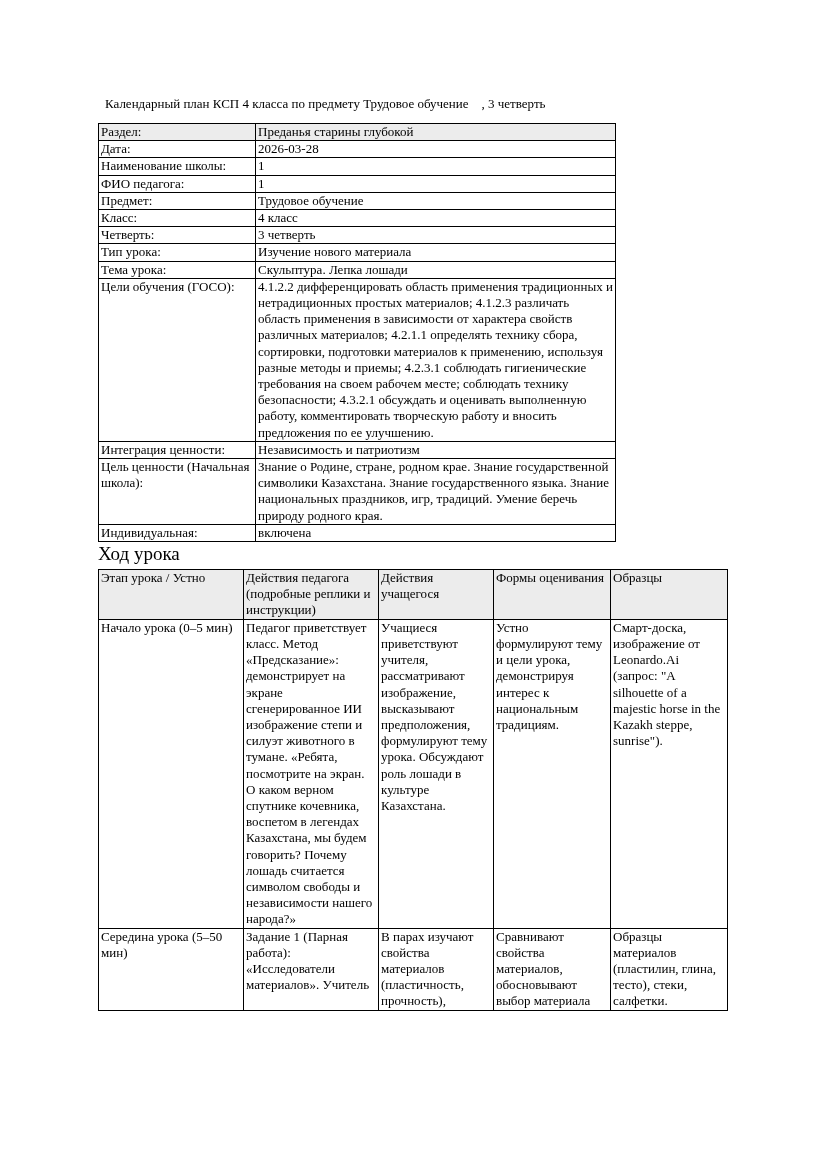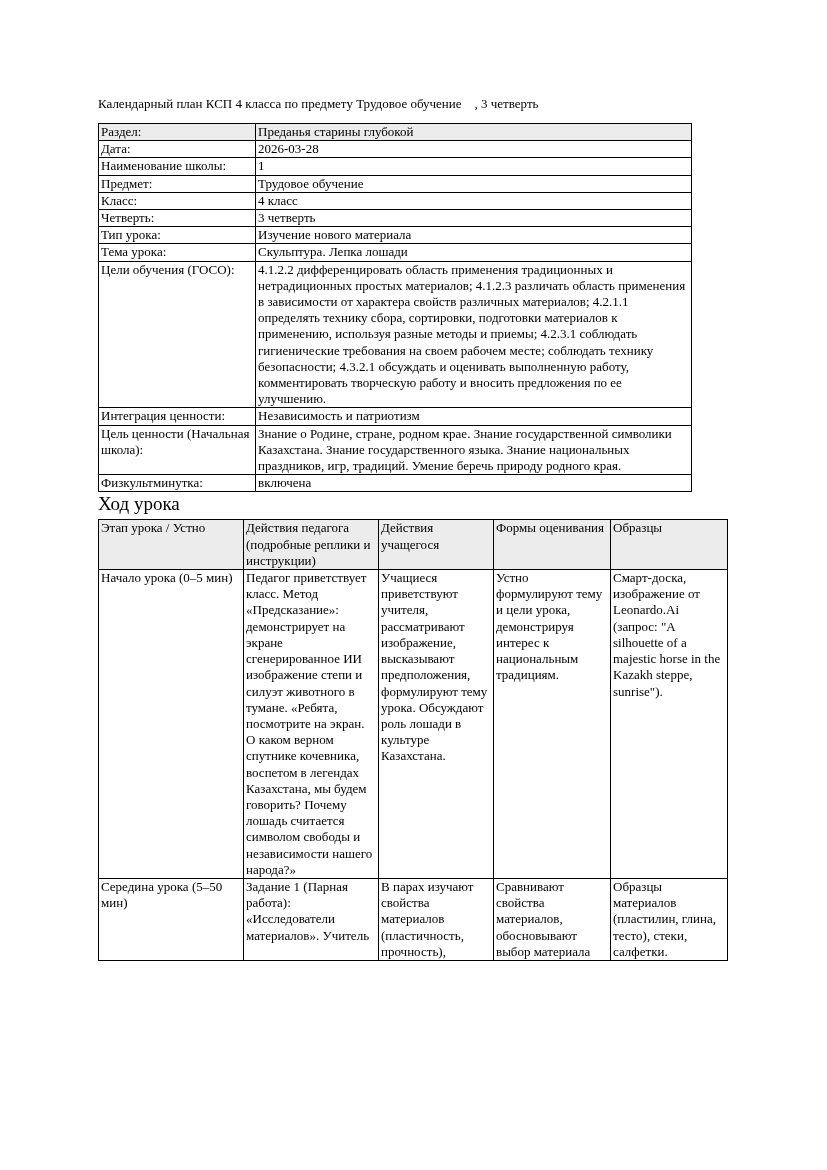--- a/index.html
+++ b/index.html
@@ -18,27 +18,27 @@
   }
   .content {
     position: absolute;
     left: 98px;
     top: 96px;
     width: 630px;
   }
   .doc-title {
     font-size: 13px;
     line-height: 16px;
-    margin: 0 0 11px 0;
+    margin: 0 0 11px 7px;
     white-space: pre-wrap;
   }
   table {
     border-collapse: collapse;
     table-layout: fixed;
-    width: 594px;
+    width: 518px;
     font-size: 13px;
     line-height: 16.2px;
   }
   td, th {
     border: 1px solid #000000;
     vertical-align: top;
     text-align: left;
     font-weight: normal;
     padding: 0 2px;
     overflow: hidden;
@@ -69,20 +69,24 @@
         </tr>
         <tr>
           <td class="label-col">Дата:</td>
           <td>2026-03-28</td>
         </tr>
         <tr>
           <td class="label-col">Наименование школы:</td>
           <td>1</td>
         </tr>
         <tr>
+          <td class="label-col">ФИО педагога:</td>
+          <td>1</td>
+        </tr>
+        <tr>
           <td class="label-col">Предмет:</td>
           <td>Трудовое обучение</td>
         </tr>
         <tr>
           <td class="label-col">Класс:</td>
           <td>4 класс</td>
         </tr>
         <tr>
           <td class="label-col">Четверть:</td>
           <td>3 четверть</td>
@@ -101,21 +105,21 @@
         </tr>
         <tr>
           <td class="label-col">Интеграция ценности:</td>
           <td>Независимость и патриотизм</td>
         </tr>
         <tr>
           <td class="label-col">Цель ценности (Начальная школа):</td>
           <td>Знание о Родине, стране, родном крае. Знание государственной символики Казахстана. Знание государственного языка. Знание национальных праздников, игр, традиций. Умение беречь природу родного края.</td>
         </tr>
         <tr>
-          <td class="label-col">Физкультминутка:</td>
+          <td class="label-col">Индивидуальная:</td>
           <td>включена</td>
         </tr>
       </tbody>
     </table>
 
     <p class="section-heading">Ход урока</p>
 
     <table class="lesson-table">
       <colgroup>
         <col style="width:145px">

